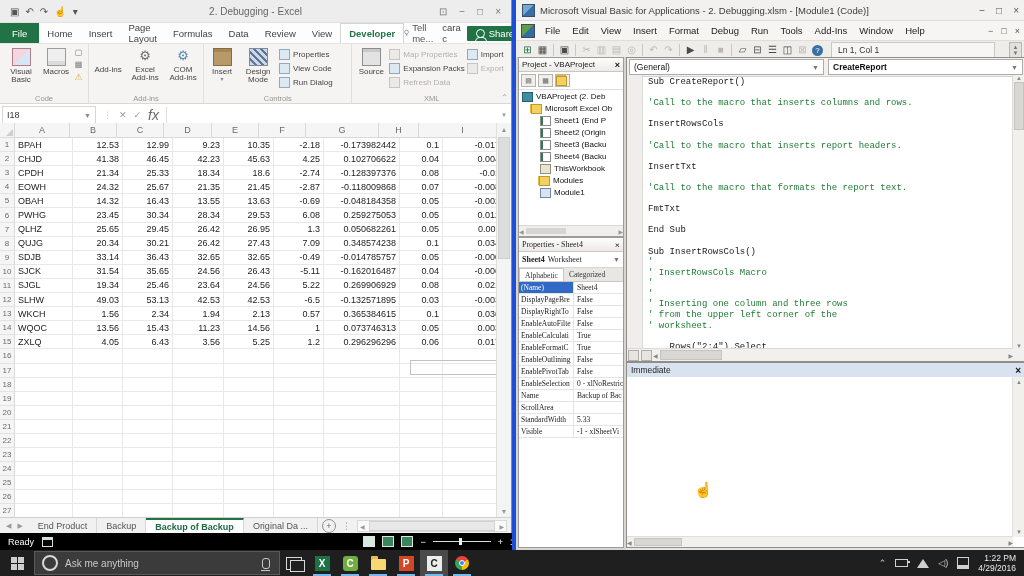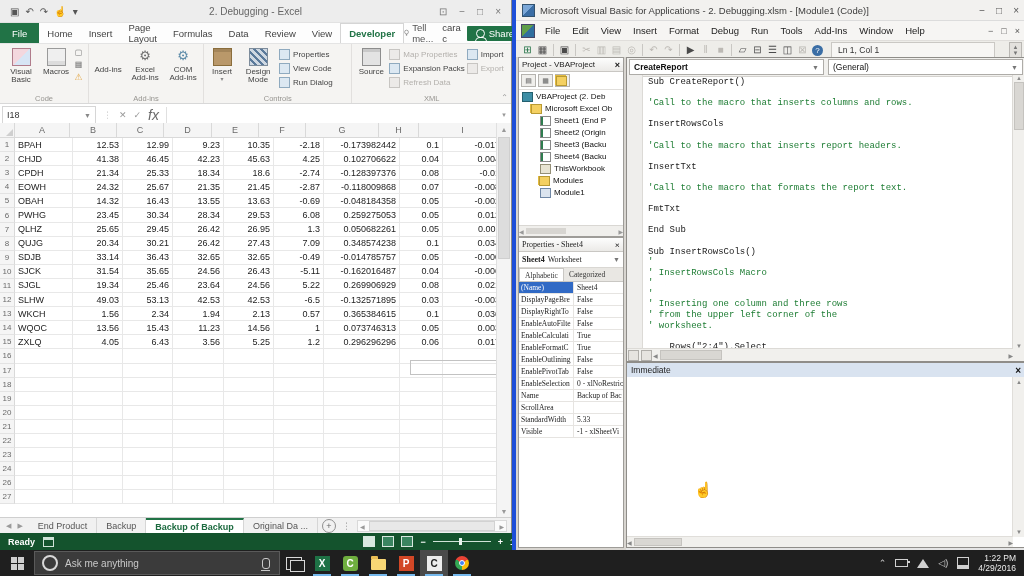--- a/index.html
+++ b/index.html
@@ -75,22 +75,22 @@
   .snav{display:flex;align-items:center;gap:6px;padding:0 6px;color:#9a9a9a;font-size:7px;}
   .stab{display:flex;align-items:center;padding:0 9px;border-right:1px solid #d6d6d6;cursor:default;white-space:nowrap;}
   .stab.active{background:#fff;font-weight:bold;color:#1d6b40;border-top:2px solid #217346;}
   .splus{width:12px;height:12px;border:1px solid #8f8f8f;border-radius:50%;align-self:center;margin:0 4px;
     display:flex;align-items:center;justify-content:center;color:#666;font-size:9px;line-height:1;}
   .sdots{align-self:center;color:#999;margin:0 2px;}
   .shscroll{flex:1;display:flex;align-items:center;margin:2px 4px;border:1px solid #d9d9d9;background:#fafafa;}
   .shscroll .thumb{flex:1;height:8px;background:#e8e8e8;border:1px solid #d2d2d2;margin:0 2px;}
   .shscroll .ar{font-size:6px;color:#999;padding:0 2px;}
   
-  .xl-status{position:absolute;top:533px;left:0;width:541px;height:17px;background:#14532d;color:#fff;
-    display:flex;align-items:center;font-size:9px;font-weight:bold;}
+  .xl-status{position:absolute;top:533px;left:0;width:541px;height:17px;background:#000000;color:#fff;
+    display:flex;align-items:center;font-size:9px;}
   .xl-status .ready{padding:0 8px;}
   .recic{width:9px;height:8px;border:1px solid #cfe3d7;background:transparent;box-shadow:inset 0 2px 0 #cfe3d7;}
   .st-right{margin-left:auto;display:flex;align-items:center;gap:7px;padding-right:8px;}
   .vwic{width:10px;height:9px;border:1px solid #d8e8df;background:#3a8560;}
   .vwic.sel{background:#d8e8df;}
   .zoomline{width:58px;height:1px;background:#cfe3d7;position:relative;}
   .zoomline .zthumb{position:absolute;left:26px;top:-3px;width:3px;height:7px;background:#eaf4ee;}
   
   .vb{position:absolute;left:512px;top:0;width:512px;height:550px;background:#e5e5e5;border-left:4px solid #1d4ed8;}
   .vb-title{height:20px;background:#f2f1ef;display:flex;align-items:center;font-size:9.5px;color:#3b3b3b;border-bottom:1px solid #dcdcdc;}
@@ -657,20 +657,32 @@
           <div class="gr-cell txt" data-name="cell-A24" style="width: 54px; height: 13.1px;"></div>
           <div class="gr-cell num" data-name="cell-B24" style="width: 46px; height: 13.1px;"></div>
           <div class="gr-cell num" data-name="cell-C24" style="width: 46px; height: 13.1px;"></div>
           <div class="gr-cell num" data-name="cell-D24" style="width: 47px; height: 13.1px;"></div>
           <div class="gr-cell num" data-name="cell-E24" style="width: 46px; height: 13.1px;"></div>
           <div class="gr-cell num" data-name="cell-F24" style="width: 46px; height: 13.1px;"></div>
           <div class="gr-cell num" data-name="cell-G24" style="width: 72px; height: 13.1px;"></div>
           <div class="gr-cell num" data-name="cell-H24" style="width: 39px; height: 13.1px;"></div>
           <div class="gr-cell num" data-name="cell-I24" style="width: 87px; height: 13.1px;"></div>
         </div>
+        <div class="gr-row" data-name="grid-row-25">
+          <div class="gr-rhdr" data-name="row-header-25" style="width: 14px; height: 13.1px;">25</div>
+          <div class="gr-cell txt" data-name="cell-A25" style="width: 54px; height: 13.1px;"></div>
+          <div class="gr-cell num" data-name="cell-B25" style="width: 46px; height: 13.1px;"></div>
+          <div class="gr-cell num" data-name="cell-C25" style="width: 46px; height: 13.1px;"></div>
+          <div class="gr-cell num" data-name="cell-D25" style="width: 47px; height: 13.1px;"></div>
+          <div class="gr-cell num" data-name="cell-E25" style="width: 46px; height: 13.1px;"></div>
+          <div class="gr-cell num" data-name="cell-F25" style="width: 46px; height: 13.1px;"></div>
+          <div class="gr-cell num" data-name="cell-G25" style="width: 72px; height: 13.1px;"></div>
+          <div class="gr-cell num" data-name="cell-H25" style="width: 39px; height: 13.1px;"></div>
+          <div class="gr-cell num" data-name="cell-I25" style="width: 87px; height: 13.1px;"></div>
+        </div>
         <div class="gr-row" data-name="grid-row-26">
           <div class="gr-rhdr" data-name="row-header-26" style="width: 14px; height: 13.1px;">26</div>
           <div class="gr-cell txt" data-name="cell-A26" style="width: 54px; height: 13.1px;"></div>
           <div class="gr-cell num" data-name="cell-B26" style="width: 46px; height: 13.1px;"></div>
           <div class="gr-cell num" data-name="cell-C26" style="width: 46px; height: 13.1px;"></div>
           <div class="gr-cell num" data-name="cell-D26" style="width: 47px; height: 13.1px;"></div>
           <div class="gr-cell num" data-name="cell-E26" style="width: 46px; height: 13.1px;"></div>
           <div class="gr-cell num" data-name="cell-F26" style="width: 46px; height: 13.1px;"></div>
           <div class="gr-cell num" data-name="cell-G26" style="width: 72px; height: 13.1px;"></div>
           <div class="gr-cell num" data-name="cell-H26" style="width: 39px; height: 13.1px;"></div>
@@ -921,27 +933,27 @@
               <div class="prow" data-name="property-row-visible">
                 <span class="pname" data-name="property-name">Visible</span>
                 <span class="pval" data-name="property-value">-1 - xlSheetVi</span>
               </div>
             </div>
         </div>
       </div>
 
       <div class="vb-code" data-name="code-window">
         <div class="dd-row" data-name="code-dropdown-row">
+          <span class="dd" data-name="object-dropdown">
+            <span data-name="object-dropdown-value">(General)</span>
+            <span class="car" data-name="object-dropdown-caret-icon">▼</span>
+          </span>
           <span class="dd proc" data-name="procedure-dropdown">
             <span data-name="procedure-dropdown-value">CreateReport</span>
             <span class="car" data-name="procedure-dropdown-caret-icon">▼</span>
-          </span>
-          <span class="dd" data-name="object-dropdown">
-            <span data-name="object-dropdown-value">(General)</span>
-            <span class="car" data-name="object-dropdown-caret-icon">▼</span>
           </span>
         </div>
         <div class="code-area" data-name="code-editor">
           <div class="code-margin" data-name="code-margin-indicator-bar"></div>
           <div class="code-lines" id="codelines" data-name="code-text"><div class="cl code" data-name="code-line">Sub CreateReport()</div><div class="cl blank" data-name="code-line"> </div><div class="cl comment" data-name="code-line">'Call to the macro that inserts columns and rows.</div><div class="cl blank" data-name="code-line"> </div><div class="cl code" data-name="code-line">InsertRowsCols</div><div class="cl blank" data-name="code-line"> </div><div class="cl comment" data-name="code-line">'Call to the macro that inserts report headers.</div><div class="cl blank" data-name="code-line"> </div><div class="cl code" data-name="code-line">InsertTxt</div><div class="cl blank" data-name="code-line"> </div><div class="cl comment" data-name="code-line">'Call to the macro that formats the report text.</div><div class="cl blank" data-name="code-line"> </div><div class="cl code" data-name="code-line">FmtTxt</div><div class="cl blank" data-name="code-line"> </div><div class="cl code" data-name="code-line">End Sub</div><div class="cl blank" data-name="code-line"> </div><div class="cl code" data-name="code-line">Sub InsertRowsCols()</div><div class="cl comment" data-name="code-line">'</div><div class="cl comment" data-name="code-line">' InsertRowsCols Macro</div><div class="cl comment" data-name="code-line">'</div><div class="cl comment" data-name="code-line">'</div><div class="cl comment" data-name="code-line">' Inserting one column and three rows</div><div class="cl comment" data-name="code-line">' from the upper left corner of the</div><div class="cl comment" data-name="code-line">' worksheet.</div><div class="cl blank" data-name="code-line"> </div><div class="cl code" data-name="code-line">    Rows("2:4").Select</div></div>
         </div>
         <div class="code-vscroll" data-name="code-vertical-scrollbar">
           <span style="font-size:6px" data-name="code-scroll-up-icon">▲</span>
           <span class="thumb" data-name="code-vscroll-thumb"></span>
           <span style="margin-top:auto;font-size:6px" data-name="code-scroll-down-icon">▼</span>

